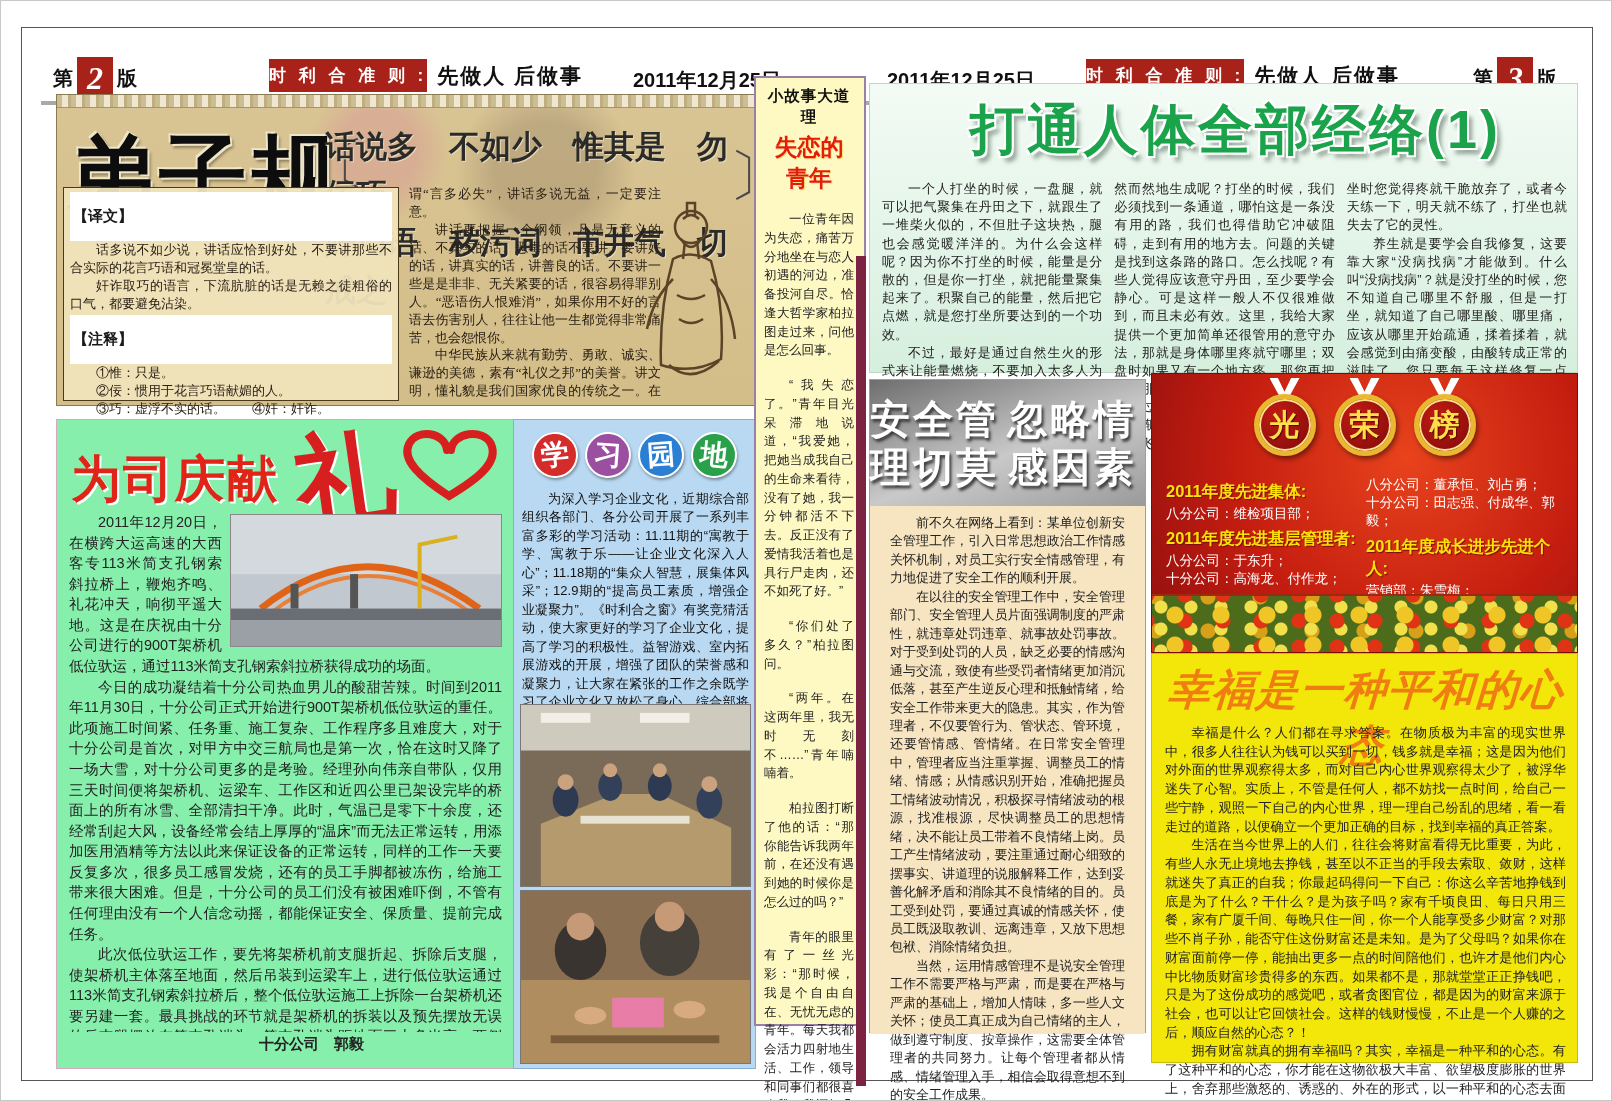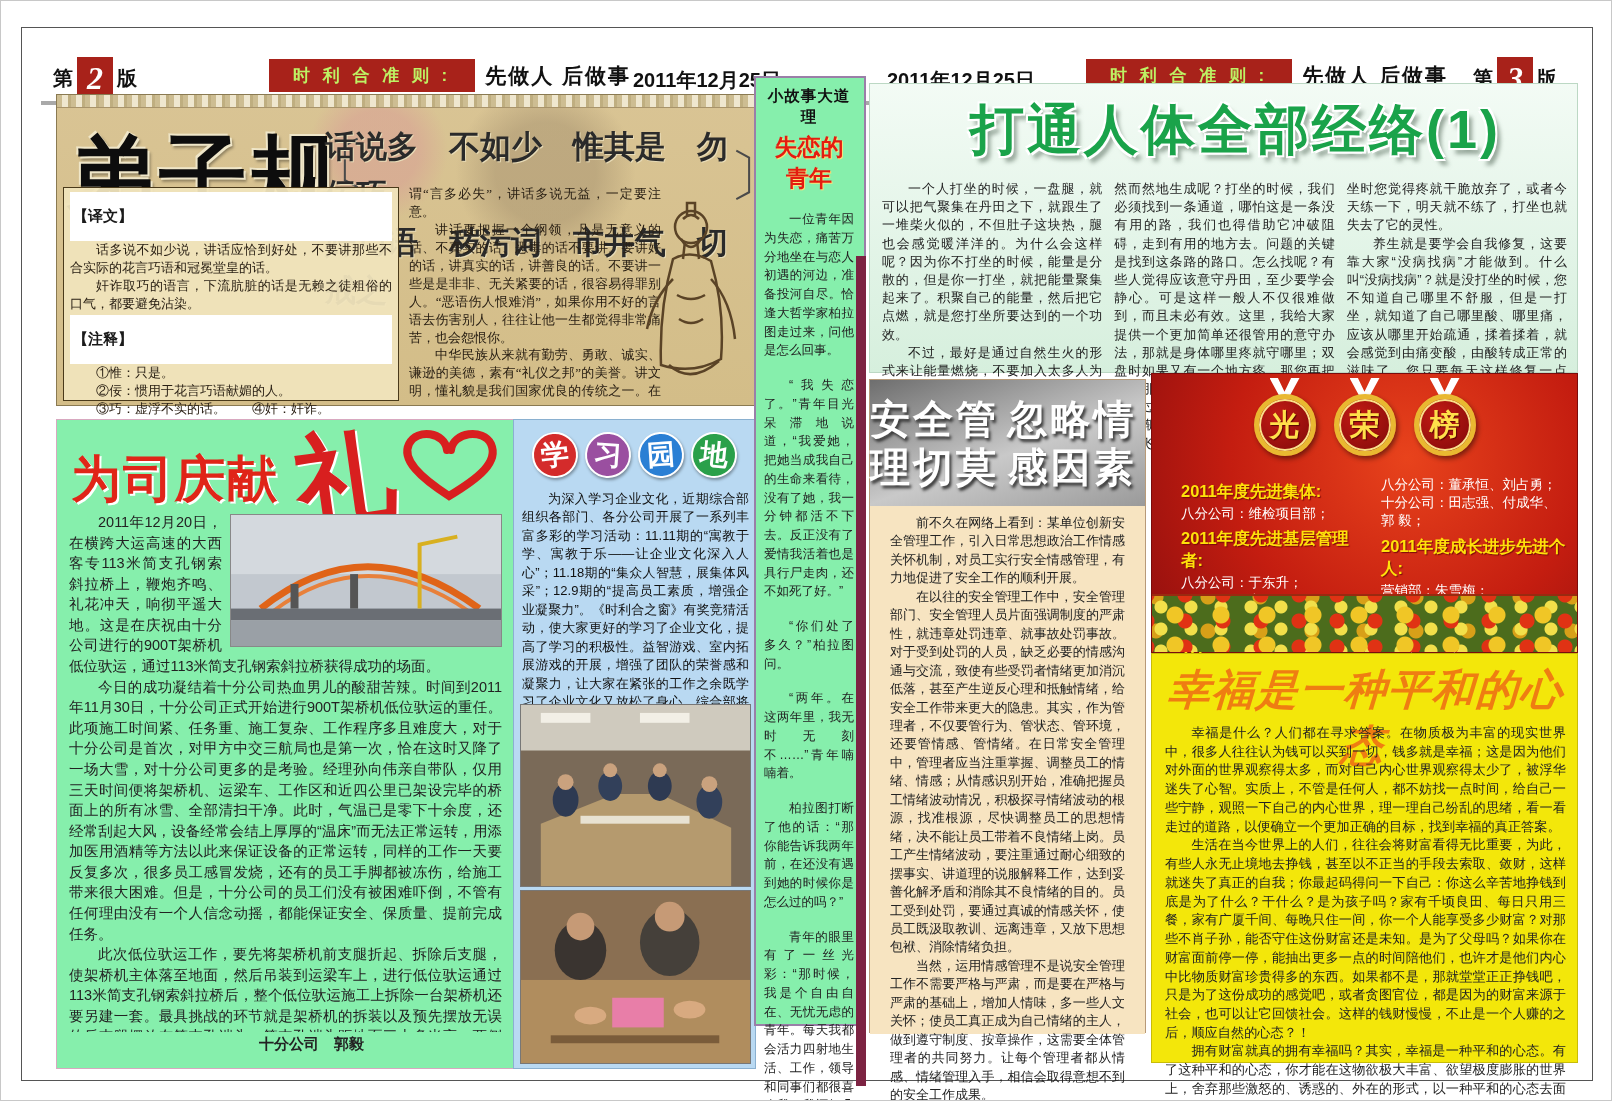--- a/index.html
+++ b/index.html
@@ -5,21 +5,21 @@
   * { margin:0; padding:0; box-sizing:border-box; }
   html,body { background:#fff; }
   body { font-family:"Liberation Sans","DejaVu Sans",sans-serif; }
   .sheet { position:relative; width:1612px; height:1101px; background:#fff; border:1px solid #c8c8c8; overflow:hidden; }
   .frame { position:absolute; left:20px; top:26px; width:1572px; height:1054px; border:1px solid #555; }
 
   
   .pagenum { position:absolute; display:flex; align-items:center; gap:4px; font-weight:bold; font-size:20px; color:#111; }
   .pagenum .box { display:flex; align-items:center; justify-content:center; width:36px; height:42px; background:#a8221a; color:#fff; font-family:"Liberation Serif","DejaVu Serif",serif; font-style:italic; font-size:32px; font-weight:bold; }
   .motto { position:absolute; display:flex; align-items:center; gap:10px; }
-  .motto .badge { background:#a8221a; color:#bef264; font-weight:bold; font-size:17px; letter-spacing:4px; padding:5px 24px; }
+  .motto .badge { background:#a8221a; color:#ffffff; font-weight:bold; font-size:17px; letter-spacing:4px; padding:5px 0; }
   .motto .mtext { font-weight:bold; font-size:21px; color:#111; letter-spacing:2px; }
   .hdate { position:absolute; font-weight:bold; font-size:20px; color:#111; }
   .hrule { position:absolute; height:4px; background:#a9a9a9; }
 
   
   .dizigui { position:absolute; left:55px; top:93px; width:700px; height:312px;
     background:
       radial-gradient(circle at 46% 18%, rgba(216,150,150,.45) 0 40px, rgba(0,0,0,0) 70px),
       radial-gradient(circle at 70% 25%, rgba(150,130,100,.4) 0 50px, rgba(0,0,0,0) 90px),
       linear-gradient(180deg,#d9c494,#d3bd88);
@@ -46,21 +46,21 @@
 
   
   .study { position:absolute; left:512px; top:418px; width:243px; height:650px; background:#b9d9f2; border:1px solid #8ab0d0; }
   .study-badges { position:absolute; top:12px; width:100%; display:flex; justify-content:center; gap:7px; }
   .sbadge { width:46px; height:46px; border-radius:50%; display:flex; align-items:center; justify-content:center; color:#fff; font-weight:900; font-size:28px; box-shadow:1px 2px 3px rgba(0,0,0,.35); border:2px solid #fff; }
   .study-text { position:absolute; left:8px; top:70px; width:227px; font-size:13px; line-height:1.42; color:#111; text-align:justify; }
   .study-photo1 { position:absolute; left:6px; top:284px; width:231px; height:183px; border:1px solid #777; }
   .study-photo2 { position:absolute; left:6px; top:470px; width:231px; height:174px; border:1px solid #777; }
 
   
-  .strip { position:absolute; left:753px; top:75px; width:112px; height:950px; background:#86efac; border:2px solid #9a7fa8; padding:8px 10px 6px 8px; }
+  .strip { position:absolute; left:753px; top:75px; width:112px; height:950px; background:#fef9c3; border:2px solid #9a7fa8; padding:8px 10px 6px 8px; }
   .strip-kicker { font-weight:900; font-size:15.5px; color:#111; text-align:center; letter-spacing:1px; }
   .strip-title { font-weight:900; font-size:23px; color:#e41c10; text-align:center; margin:4px 0 6px; text-shadow:1px 1px 0 #f8e27a; }
   .strip p { font-size:12.5px; line-height:1.5; color:#222; text-align:justify;margin-top:16px; }
   .maroon-bar { position:absolute; left:855px; top:255px; width:10px; height:830px; background:#7c2342; }
 
   
   .meridian { position:absolute; left:868px; top:82px; width:709px; height:290px; background:linear-gradient(180deg,#f3fbf5,#d6efdd); border:1px solid #bcd8c4;padding-left:12px; }
   .mer-title { position:absolute; top:10px; width:100%; text-align:center; font-weight:900; font-size:54px; letter-spacing:3px; color:#1aa34a;
     text-shadow:-2px -2px 0 #fff,2px -2px 0 #fff,-2px 2px 0 #fff,2px 2px 0 #fff,5px 6px 4px rgba(90,110,95,.6); }
   .mer-cols { position:absolute; left:12px; top:96px; width:685px; display:flex; gap:12px; }
@@ -75,21 +75,21 @@
   .safety-body p { font-size:13px; line-height:1.42; color:#222; text-align:justify; }
 
   
   .honor { position:absolute; left:1150px; top:372px; width:427px; height:280px; background:radial-gradient(circle at 60% 30%, #e8431c, #c41d10 55%, #8e0e0e); border:1px solid #7a0c0c; }
   .medals { position:absolute; top:4px; width:100%; display:flex; justify-content:center; gap:14px; }
   .medal { position:relative; width:66px; height:92px; }
   .ribbon { position:absolute; left:50%; top:0; transform:translateX(-50%); width:30px; height:22px; background:#fff; clip-path:polygon(0 0,28% 0,50% 62%,72% 0,100% 0,60% 100%,40% 100%); }
   .coin { position:absolute; left:2px; top:16px; width:62px; height:62px; border-radius:50%; border:5px solid #e9b831; background:radial-gradient(circle at 36% 32%,#c21b14,#7e0909); display:flex; align-items:center; justify-content:center; box-shadow:0 0 0 2px #f9e08a inset, 2px 3px 5px rgba(0,0,0,.45); }
   .coin span { font-family:"Liberation Serif","DejaVu Serif",serif; font-weight:900; font-size:30px; color:#ffdf4a; text-shadow:1px 1px 1px #5a0404; }
   .honor-cols { position:absolute; left:14px; top:102px; width:400px; display:flex; }
-  .hcol { width:50%;margin-left:15px; }
+  .hcol { width:50%; }
   .h-head { font-weight:900; font-size:16.5px; color:#ffe10a; margin:5px 0 2px; text-shadow:1px 1px 1px #7a0a0a; }
   .h-item { font-size:13.5px; color:#fff; line-height:1.35; }
   .flowers { position:absolute; left:0; bottom:0; width:100%; height:58px;
     background-color:#4c6c1c;
     background-image:
       radial-gradient(circle, #f0c626 0 8px, rgba(0,0,0,0) 9px),
       radial-gradient(circle, #e03214 0 7px, rgba(0,0,0,0) 8px),
       radial-gradient(circle, #f2e04a 0 6px, rgba(0,0,0,0) 7px),
       radial-gradient(circle, #d8a018 0 7px, rgba(0,0,0,0) 8px);
     background-size:46px 30px, 38px 26px, 30px 22px, 52px 34px;

